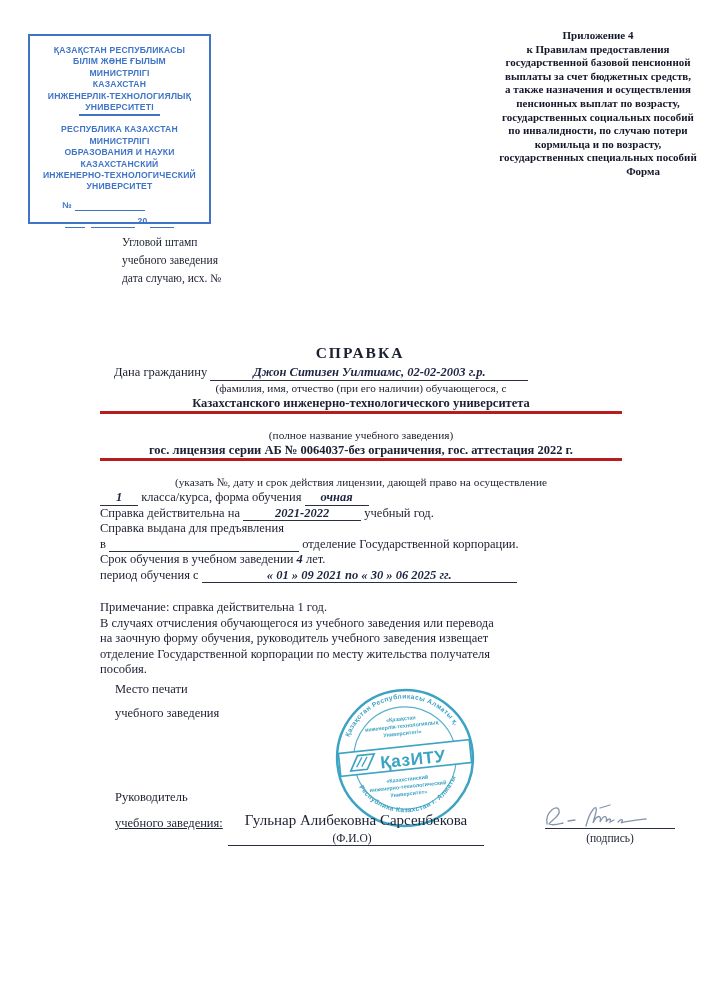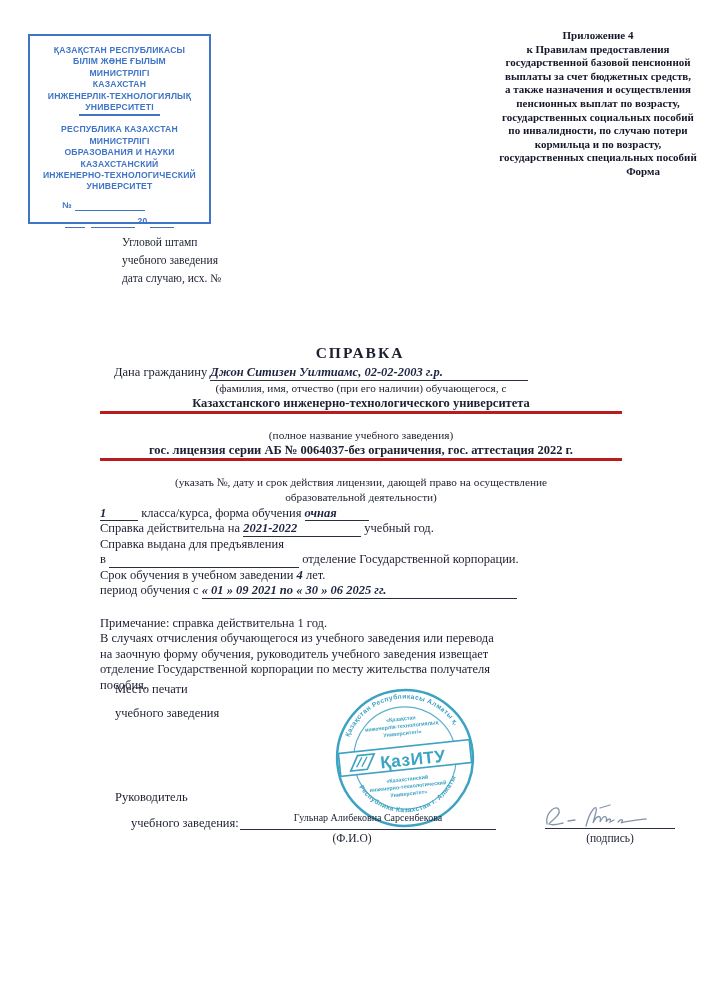--- a/index.html
+++ b/index.html
@@ -30,30 +30,30 @@
              font-weight:700;font-size:15.5px;letter-spacing:2px;}
 
   
   .body-col{position:absolute;left:100px;top:365px;width:522px;font-size:12.5px;}
   .bl{height:15.5px;line-height:15.5px;white-space:nowrap;}
   .hint{font-size:11.3px;text-align:center;}
   .center{text-align:center;}
   .bold{font-weight:700;}
   .rule{border-bottom:3px solid #b91c1c;height:14.5px;line-height:14.5px;margin-bottom:14px;}
   .val{font-style:italic;font-weight:700;color:#1d2442;}
-  .fill{display:inline-block;border-bottom:1px solid #2b2e3f;height:14.5px;vertical-align:bottom;}
+  .fill{display:inline-block;border-bottom:1px solid #2b2e3f;text-align:center;height:14.5px;vertical-align:bottom;}
   .w318{width:318px}.w38{width:38px}.w64{width:64px}.w118{width:118px}.w190{width:190px}.w315{width:315px}
   .indent{padding-left:14px;}
   .notes{margin-top:17px;}
 
   
   .abs{position:absolute;}
   .t12{font-size:12.5px;line-height:15px;}
-  .sig-name{position:absolute;left:240px;top:812px;width:256px;text-align:center;font-size:10px;
-            border-bottom:1px solid #2b2e3f;padding-bottom:6px;}
+  .sig-name{position:absolute;left:228px;top:812px;width:256px;text-align:center;font-size:15px;
+            border-bottom:1px solid #2b2e3f;padding-bottom:16px;}
   .sig-fio{position:absolute;left:224px;top:832px;width:256px;text-align:center;font-size:11.5px;}
   .sig-line{position:absolute;left:545px;top:828px;width:130px;border-bottom:1px solid #2b2e3f;}
   .sig-label{position:absolute;left:545px;top:832px;width:130px;text-align:center;font-size:11.5px;}
 
   
   .seal{position:absolute;left:334px;top:687px;width:142px;height:142px;transform:rotate(-6deg);}
 
   
   .logo-text{position:absolute;left:298px;top:902px;width:420px;font-family:Liberation Mono, monospace;
              font-weight:700;font-size:52px;line-height:56px;letter-spacing:1px;color:#27479e;}
@@ -111,21 +111,20 @@
   <div class="body-col">
     <div class="bl indent">
       <span>Дана гражданину</span>
       <span class="fill w318"><span class="val">Джон Ситизен Уилтиамс, 02-02-2003 г.р.</span></span>
     </div>
     <div class="bl hint">(фамилия, имя, отчество (при его наличии) обучающегося, с</div>
     <div class="bl center bold rule">Казахстанского инженерно-технологического университета</div>
     <div class="bl hint">(полное название учебного заведения)</div>
     <div class="bl center bold rule">гос. лицензия серии АБ № 0064037-без ограничения, гос. аттестация 2022 г.</div>
     <div class="bl hint">(указать №, дату и срок действия лицензии, дающей право на осуществление</div>
-    <div class="bl hint">образовательной деятельности)</div>
     <div class="bl">
       <span class="fill w38"><span class="val">1</span></span>
       <span>класса/курса, форма обучения</span>
       <span class="fill w64"><span class="val">очная</span></span>
     </div>
     <div class="bl">
       <span>Справка действительна на</span>
       <span class="fill w118"><span class="val">2021-2022</span></span>
       <span>учебный год.</span>
     </div>
@@ -149,21 +148,21 @@
       <div class="bl">В случаях отчисления  обучающегося из учебного заведения  или перевода</div>
       <div class="bl">на заочную форму обучения, руководитель учебного заведения извещает</div>
       <div class="bl">отделение  Государственной  корпорации по месту  жительства получателя</div>
       <div class="bl">пособия.</div>
     </div>
   </div>
 
   <div class="abs t12" style="left:115px;top:682px;">Место печати</div>
   <div class="abs t12" style="left:115px;top:706px;">учебного заведения</div>
   <div class="abs t12" style="left:115px;top:790px;">Руководитель</div>
-  <div class="abs t12" style="left:131px;top:816px;">учебного заведения:</div>
+  <div class="abs t12" style="left:115px;top:816px;text-decoration:underline;">учебного заведения:</div>
 
   <svg class="seal" viewBox="0 0 136 136">
     <defs>
       <path id="sealArcTop" d="M 11,68 A 57,57 0 0 1 125,68"></path>
       <path id="sealArcBottom" d="M 16,68 A 52,52 0 0 0 120,68"></path>
     </defs>
     <circle cx="68" cy="68" r="65" fill="none" stroke="#3da3c2" stroke-width="2.4"></circle>
     <circle cx="68" cy="68" r="49" fill="none" stroke="#3da3c2" stroke-width="1.1" opacity="0.85"></circle>
     <text font-size="6.4" fill="#3da3c2" font-family="Liberation Sans, sans-serif" font-weight="700" letter-spacing="0.4"><textPath href="#sealArcTop" startOffset="50%" text-anchor="middle">Қазақстан Республикасы Алматы қ.</textPath></text>
     <text font-size="6.4" fill="#3da3c2" font-family="Liberation Sans, sans-serif" font-weight="700" letter-spacing="0.4"><textPath href="#sealArcBottom" startOffset="50%" text-anchor="middle">Республика Казахстан  г. Алматы</textPath></text>

